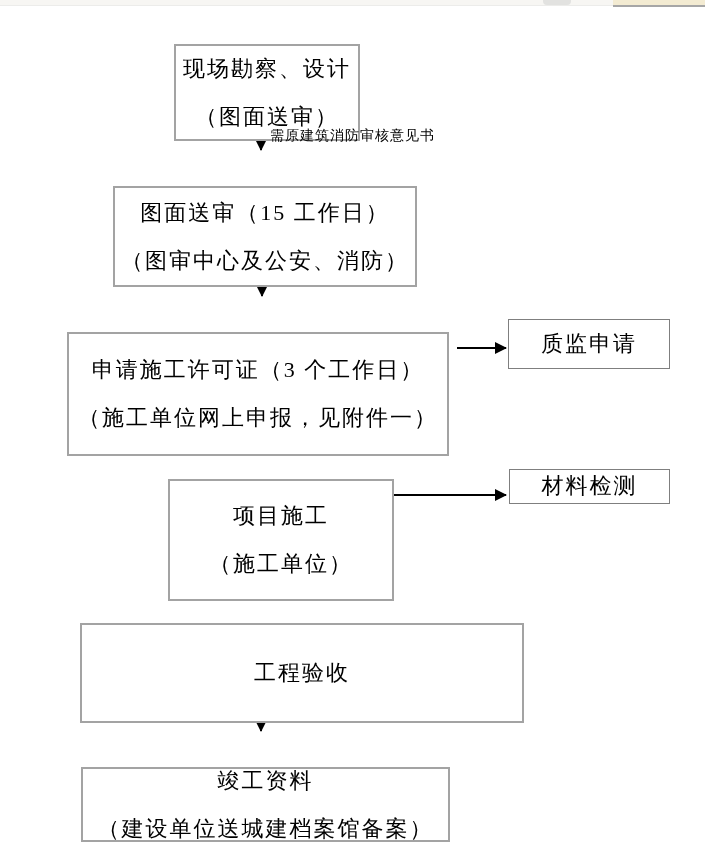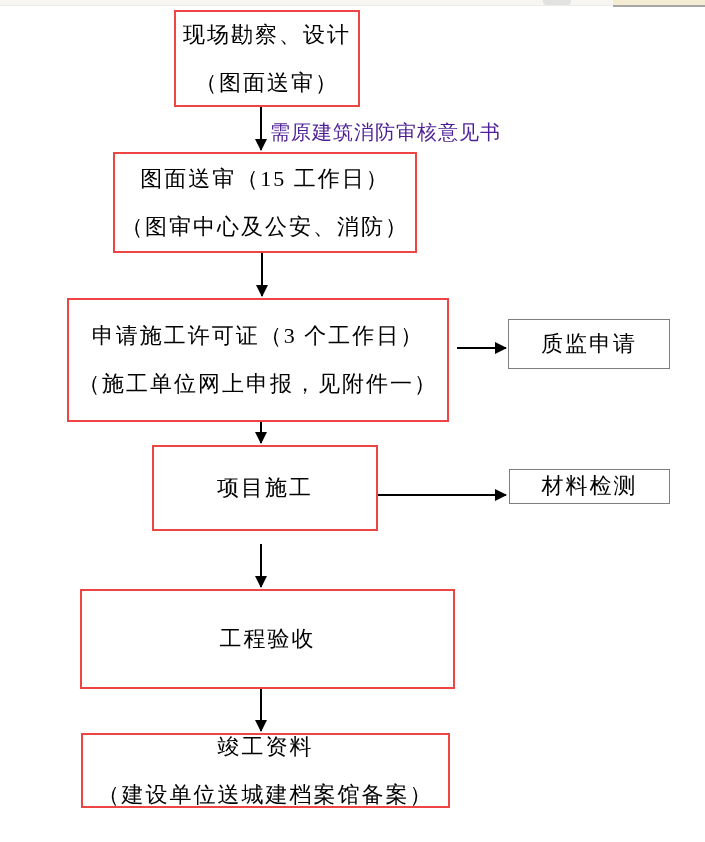--- a/index.html
+++ b/index.html
@@ -13,28 +13,28 @@
   .pill{position:absolute;left:543px;top:0;width:28px;height:5px;background:#e2e2e0;border-radius:0 0 4px 4px;}
   .cream{position:absolute;left:613px;top:0;width:92px;height:5px;background:#f3ebd2;}
   .creamline{position:absolute;left:613px;top:5px;width:92px;height:2px;background:#a6a6a6;}
 
   
   .node{
     position:absolute;display:flex;flex-direction:column;
     justify-content:center;align-items:center;text-align:center;
     background:#ffffff;color:#000000;box-sizing:border-box;
   }
-  .big{border:2px solid #ef4444;}
+  .big{border:2px solid #a3a3a3;margin-top:34px;}
   .side{border:1px solid #7f7f7f;}
   .nline{line-height:48px;font-size:22px;letter-spacing:2px;white-space:nowrap;}
   .side .nline{line-height:1.1;}
 
   .edge-label{
-    position:absolute;left:270px;top:119px;font-size:20px;letter-spacing:1px;
-    color:#4c1d95;white-space:nowrap;
+    position:absolute;left:270px;top:127px;font-size:14px;letter-spacing:1px;
+    color:#000000;white-space:nowrap;
   }
 
   svg.overlay{position:absolute;left:0;top:0;pointer-events:none;}
 </style>
 </head>
 <body>
 
 <div class="topstrip">
   <div class="pill"></div>
   <div class="cream"></div>
@@ -70,28 +70,29 @@
 
 <div class="node big" style="left:67px;top:298px;width:382px;height:124px">
   <div class="nline">申请施工许可证（3 个工作日）</div>
   <div class="nline">（施工单位网上申报，见附件一）</div>
 </div>
 
 <div class="node side" style="left:508px;top:319px;width:162px;height:50px">
   <div class="nline">质监申请</div>
 </div>
 
-<div class="node big" style="left:152px;top:445px;width:226px;height:86px">
+<div class="node big" style="left:168px;top:445px;width:226px;height:122px">
   <div class="nline">项目施工</div>
+  <div class="nline">（施工单位）</div>
 </div>
 
 <div class="node side" style="left:509px;top:469px;width:161px;height:35px">
   <div class="nline">材料检测</div>
 </div>
 
-<div class="node big" style="left:80px;top:589px;width:375px;height:100px">
+<div class="node big" style="left:80px;top:589px;width:444px;height:100px">
   <div class="nline">工程验收</div>
 </div>
 
 <div class="node big" style="left:81px;top:733px;width:369px;height:75px">
   <div class="nline">竣工资料</div>
   <div class="nline">（建设单位送城建档案馆备案）</div>
 </div>
 
 </body></html>

